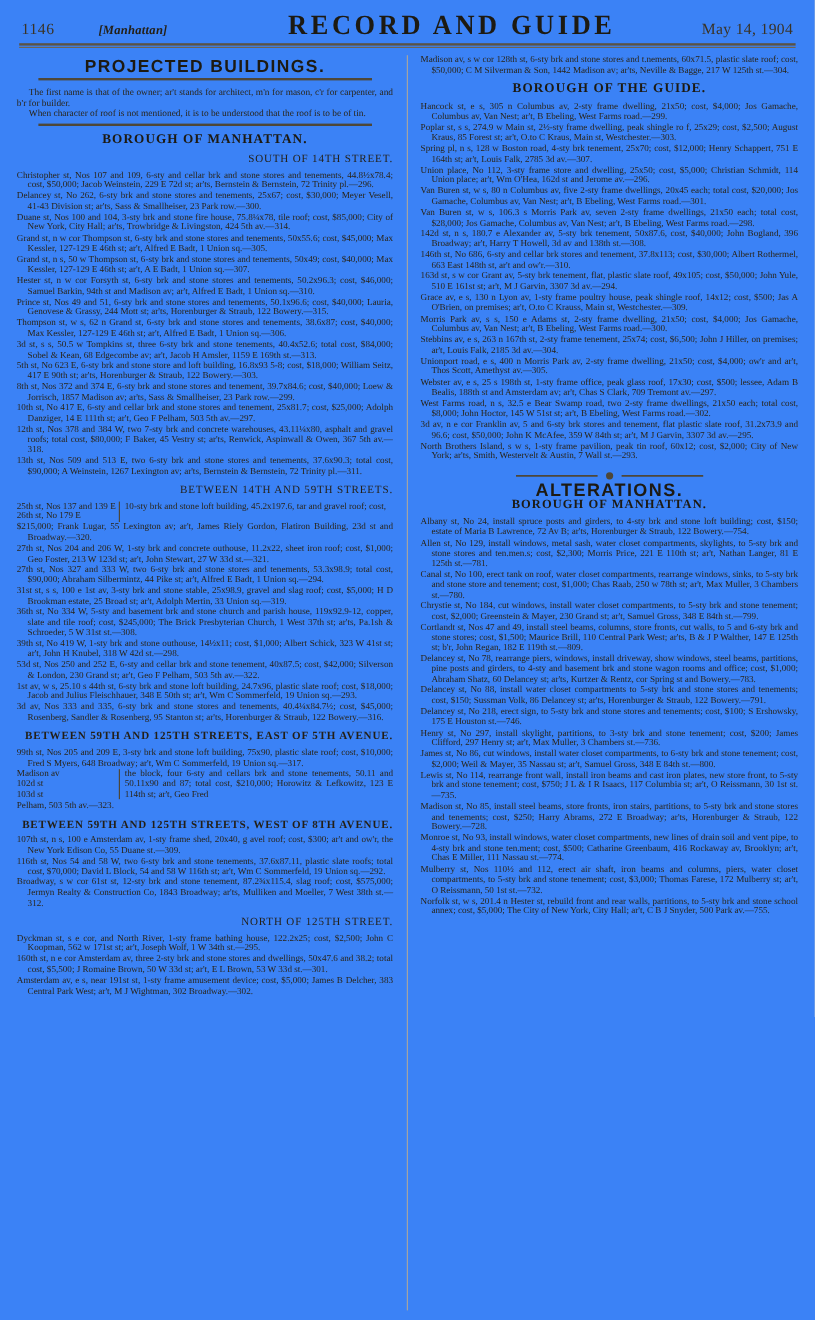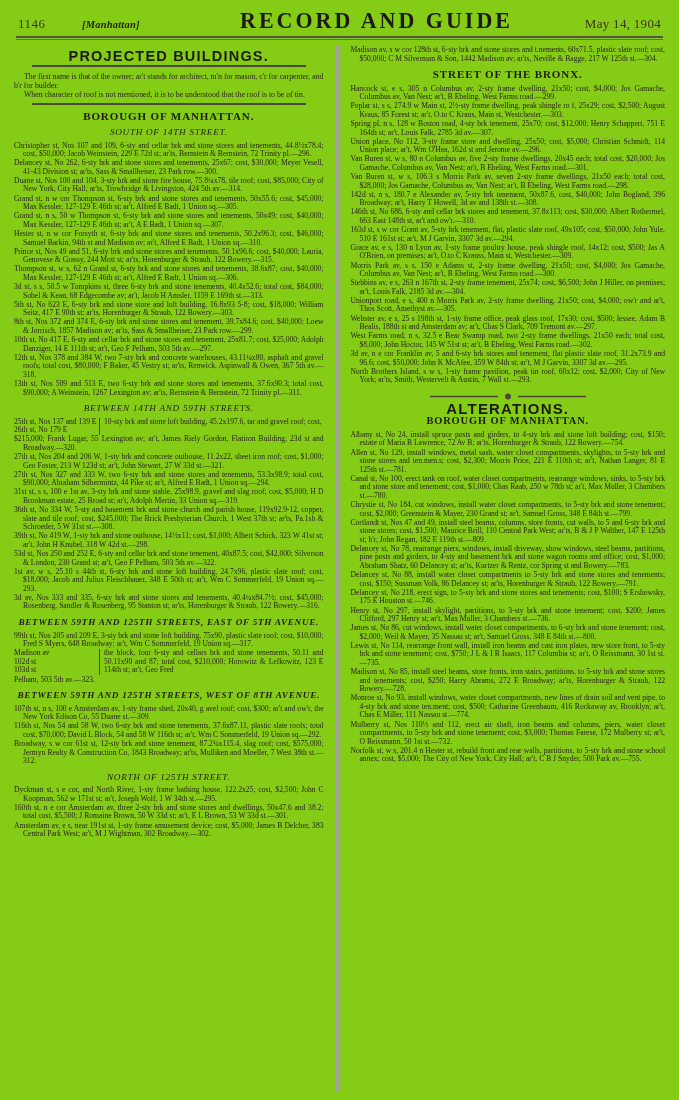--- a/index.html
+++ b/index.html
@@ -6,21 +6,21 @@
   body{
     width:679px;height:1100px;
     background:#ddd6c2;
     font-family:"Liberation Serif", serif;
     color:#2a2519;
     overflow:hidden;
   }
   .page{
     position:relative;
     width:679px;height:1100px;
-    background:#84cc16;
+    background:#3b82f6;
     box-sizing:border-box;
     padding:8px 14px 6px 14px;
   }
   
   .masthead{
     display:flex;align-items:baseline;
     height:26px;
     padding:0 4px;
   }
   .folio{
@@ -59,21 +59,21 @@
     height:1046px;
   }
   .col{
     width:50%;
     box-sizing:border-box;
     font-size:7.6px;
     line-height:8.55px;
     text-align:justify;
     -webkit-hyphens:none;hyphens:none;
   }
-  .col.left{padding-right:11px;border-right:5px solid #a3a3a3;}
+  .col.left{padding-right:11px;border-right:1px solid #a3a3a3;}
   .col.right{padding-left:11px;}
 
   
   .sec-head{
     text-align:center;
     font-weight:bold;
     letter-spacing:1.2px;
     font-size:14.5px;
     font-family:"Liberation Sans", sans-serif;
     margin:6px 0 0 0;
@@ -95,26 +95,25 @@
   .boro-head{
     text-align:center;
     font-weight:bold;
     font-size:11px;
     letter-spacing:.9px;
     margin:7px 0 6px 0;
     color:#1d1a12;
   }
   .boro-head.small{font-size:10.4px;margin:4px 0 5px 0;}
   .sub-head{
-    text-align:center;
+    text-align:right;
     font-size:9.2px;
     letter-spacing:.7px;
     margin:7px 0 5px 0;
     color:#241f15;
-    font-style:italic;
   }
   .sub-head.bolder{font-weight:bold;}
 
   
   .entry{
     margin:0 0 .6px 0;
     padding-left:9px;
     text-indent:-9px;
   }
   
@@ -242,21 +241,21 @@
         </div>
 
     </div>
 
     <div class="col right">
 
       <div>
           <div class="entry">Madison av, s w cor 128th st, 6-sty brk and stone stores and t.nements, 60x71.5, plastic slate roof; cost, $50,000; C M Silverman &amp; Son, 1442 Madison av; ar'ts, Neville &amp; Bagge, 217 W 125th st.—304.</div>
         </div>
 
-      <div class="boro-head">STREET OF THE BRONX.</div>
+      <div class="boro-head">BOROUGH OF THE GUIDE.</div>
       <div>
           <div class="entry">Hancock st, e s, 305 n Columbus av, 2-sty frame dwelling, 21x50; cost, $4,000; Jos Gamache, Columbus av, Van Nest; ar't, B Ebeling, West Farms road.—299.</div>
           <div class="entry">Poplar st, s s, 274.9 w Main st, 2½-sty frame dwelling, peak shingle ro f, 25x29; cost, $2,500; August Kraus, 85 Forest st; ar't, O.to C Kraus, Main st, Westchester.—303.</div>
           <div class="entry">Spring pl, n s, 128 w Boston road, 4-sty brk tenement, 25x70; cost, $12,000; Henry Schappert, 751 E 164th st; ar't, Louis Falk, 2785 3d av.—307.</div>
           <div class="entry">Union place, No 112, 3-sty frame store and dwelling, 25x50; cost, $5,000; Christian Schmidt, 114 Union place; ar't, Wm O'Hea, 162d st and Jerome av.—296.</div>
           <div class="entry">Van Buren st, w s, 80 n Columbus av, five 2-sty frame dwellings, 20x45 each; total cost, $20,000; Jos Gamache, Columbus av, Van Nest; ar't, B Ebeling, West Farms road.—301.</div>
           <div class="entry">Van Buren st, w s, 106.3 s Morris Park av, seven 2-sty frame dwellings, 21x50 each; total cost, $28,000; Jos Gamache, Columbus av, Van Nest; ar't, B Ebeling, West Farms road.—298.</div>
           <div class="entry">142d st, n s, 180.7 e Alexander av, 5-sty brk tenement, 50x87.6, cost, $40,000; John Bogland, 396 Broadway; ar't, Harry T Howell, 3d av and 138th st.—308.</div>
           <div class="entry">146th st, No 686, 6-sty and cellar brk stores and tenement, 37.8x113; cost, $30,000; Albert Rothermel, 663 East 148th st, ar't and ow'r.—310.</div>
           <div class="entry">163d st, s w cor Grant av, 5-sty brk tenement, flat, plastic slate roof, 49x105; cost, $50,000; John Yule, 510 E 161st st; ar't, M J Garvin, 3307 3d av.—294.</div>

